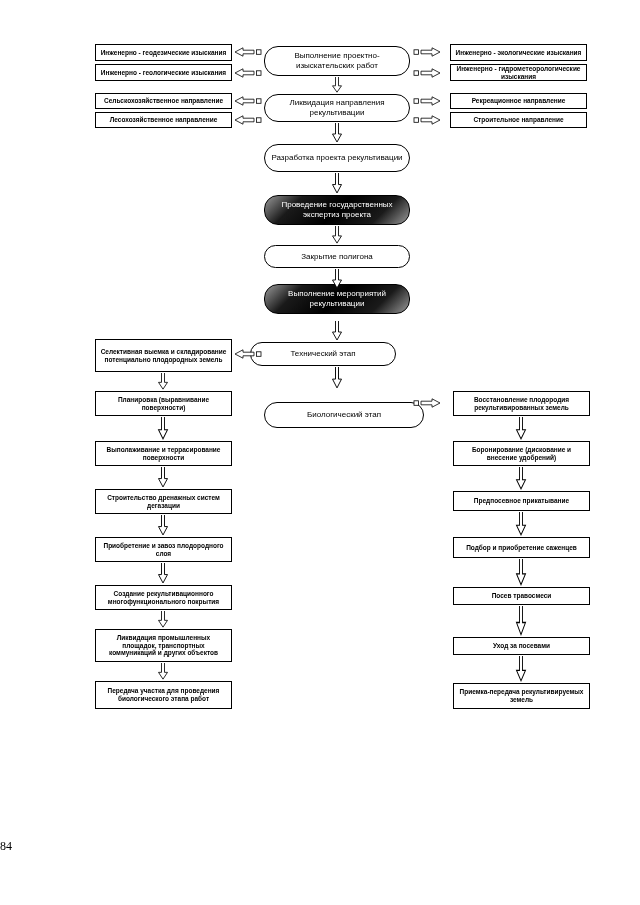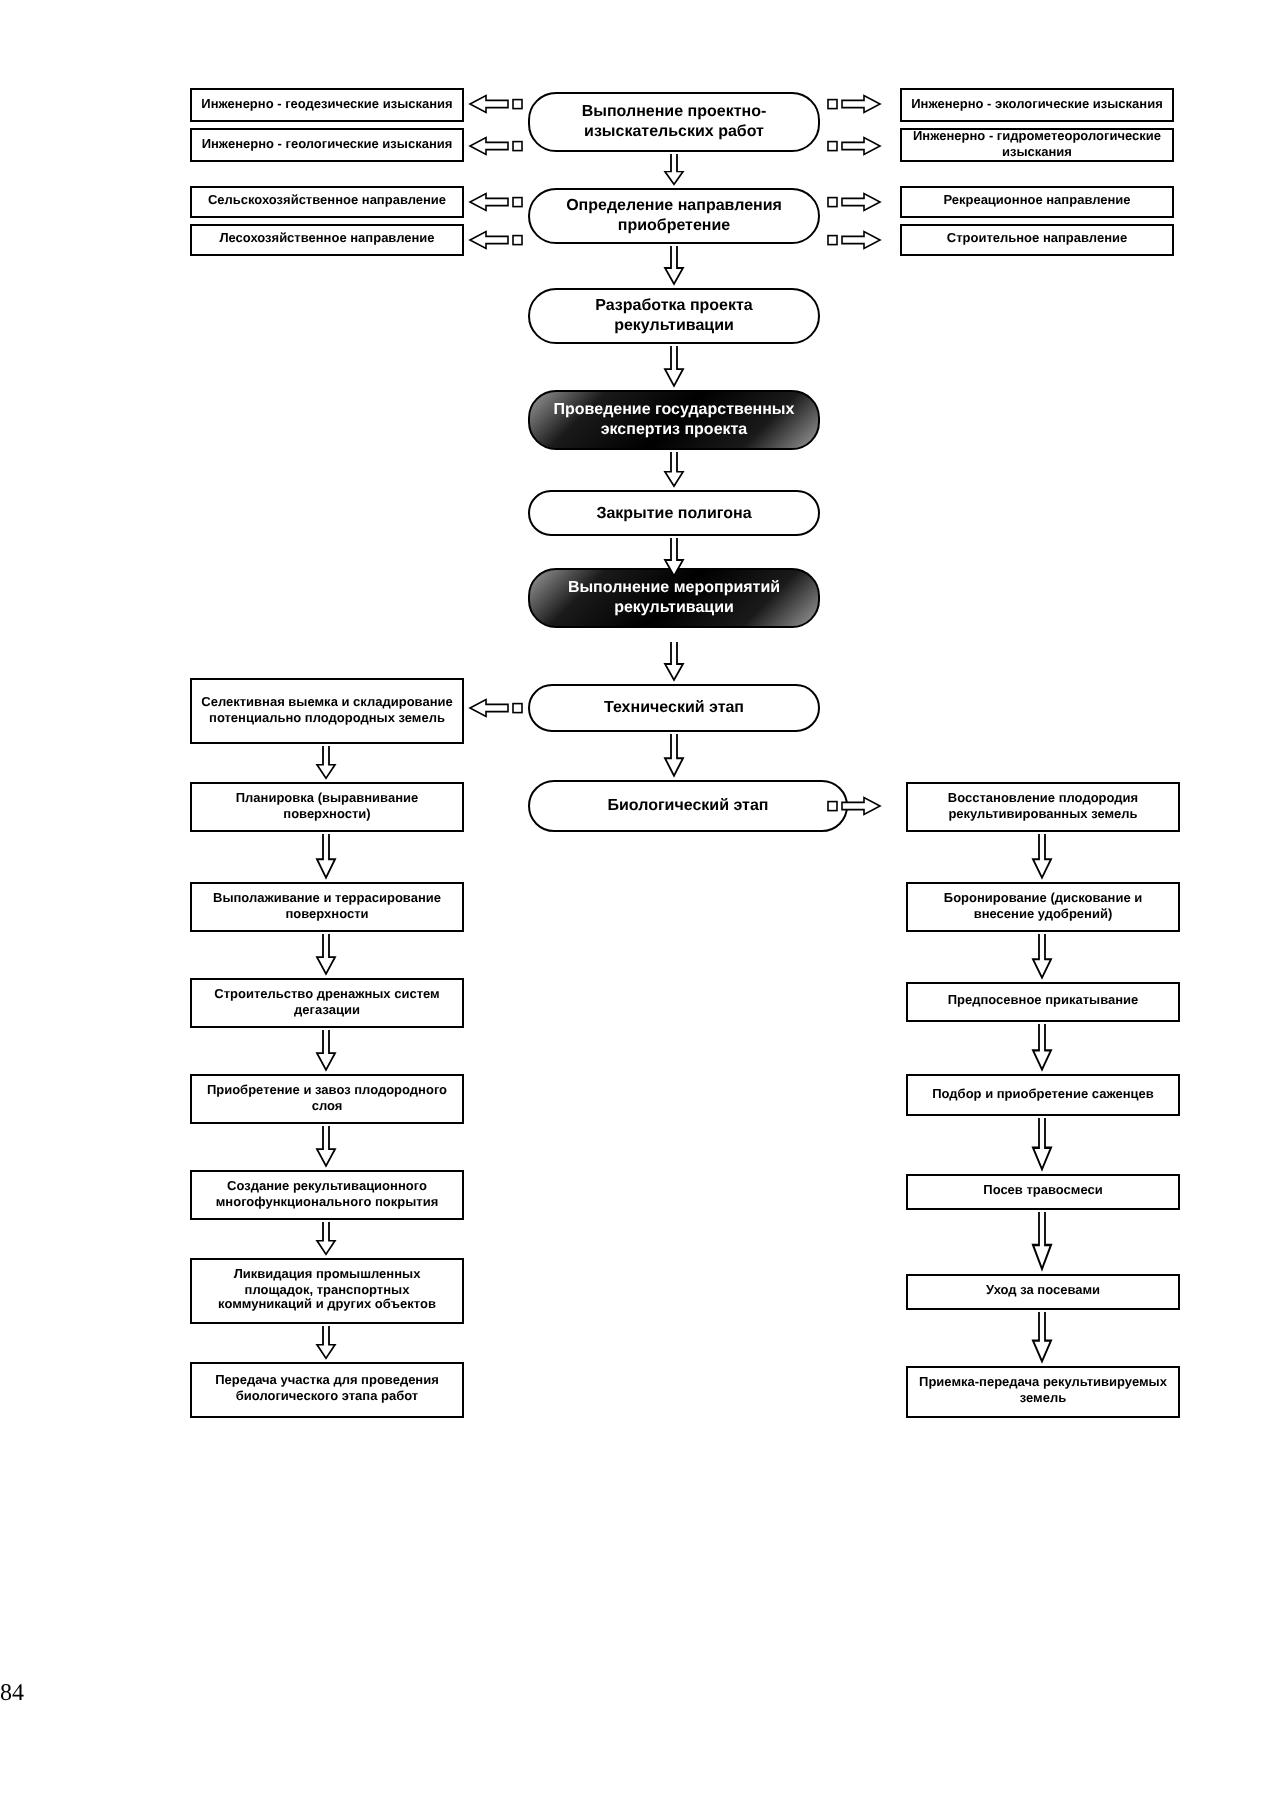--- a/index.html
+++ b/index.html
@@ -11,21 +11,21 @@
   .fig-title {
     position:absolute; left:225px; top:26px; width:370px; text-align:center;
     font-family:"Liberation Serif", serif; font-style:italic; font-size:13px; color:#000;
   }
   .box {
     position:absolute; border:1px solid #000; background:#fff; color:#000;
     display:flex; align-items:center; justify-content:center; text-align:center;
     padding:1px 3px; line-height:1.2; overflow:hidden;
   }
   .side  { font-size:6.5px; font-weight:bold; }
-  .main  { font-size:8px;  font-weight:bold;border-radius:14px; }
+  .main  { font-size:8px;  font-weight:normal;border-radius:14px; }
   .dark  {
     background:linear-gradient(135deg,#9a9a9a 0%,#1a1a1a 22%,#000 50%,#1a1a1a 78%,#9a9a9a 100%);
     color:#fff; border-color:#000;
   }
   .va { position:absolute; width:12px; }
   .ha { position:absolute; width:28px; height:10px; }
   .page-num {
     position:absolute; left:0; top:839px; width:640px; 
     font-family:"Liberation Serif", serif; font-size:12px; color:#000;
   }
@@ -40,27 +40,27 @@
   <div class="box side" style="left:95px;top:64px;width:137px;height:17px">Инженерно - геологические изыскания</div>
   <div class="box side" style="left:95px;top:93px;width:137px;height:16px">Сельскохозяйственное направление</div>
   <div class="box side" style="left:95px;top:112px;width:137px;height:16px">Лесохозяйственное направление</div>
 
   <div class="box side" style="left:450px;top:44px;width:137px;height:17px">Инженерно - экологические изыскания</div>
   <div class="box side" style="left:450px;top:64px;width:137px;height:17px">Инженерно - гидрометеорологические изыскания</div>
   <div class="box side" style="left:450px;top:93px;width:137px;height:16px">Рекреационное направление</div>
   <div class="box side" style="left:450px;top:112px;width:137px;height:16px">Строительное направление</div>
 
   <div class="box main" style="left:264px;top:46px;width:146px;height:30px">Выполнение проектно-изыскательских работ</div>
-  <div class="box main" style="left:264px;top:94px;width:146px;height:28px">Определение направления приобретение</div>
+  <div class="box main" style="left:264px;top:94px;width:146px;height:28px">Ликвидация направления рекультивации</div>
   <div class="box main" style="left:264px;top:144px;width:146px;height:28px">Разработка проекта рекультивации</div>
   <div class="box main dark" style="left:264px;top:195px;width:146px;height:30px">Проведение государственных экспертиз проекта</div>
   <div class="box main" style="left:264px;top:245px;width:146px;height:23px">Закрытие полигона</div>
   <div class="box main dark" style="left:264px;top:284px;width:146px;height:30px">Выполнение мероприятий рекультивации</div>
-  <div class="box main" style="left:264px;top:342px;width:146px;height:24px">Технический этап</div>
-  <div class="box main" style="left:264px;top:390px;width:160px;height:26px">Биологический этап</div>
+  <div class="box main" style="left:250px;top:342px;width:146px;height:24px">Технический этап</div>
+  <div class="box main" style="left:264px;top:402px;width:160px;height:26px">Биологический этап</div>
 
   <div class="box side" style="left:95px;top:339px;width:137px;height:33px">Селективная выемка и складирование потенциально плодородных земель</div>
   <div class="box side" style="left:95px;top:391px;width:137px;height:25px">Планировка (выравнивание поверхности)</div>
   <div class="box side" style="left:95px;top:441px;width:137px;height:25px">Выполаживание и террасирование поверхности</div>
   <div class="box side" style="left:95px;top:489px;width:137px;height:25px">Строительство дренажных систем дегазации</div>
   <div class="box side" style="left:95px;top:537px;width:137px;height:25px">Приобретение и завоз плодородного слоя</div>
   <div class="box side" style="left:95px;top:585px;width:137px;height:25px">Создание рекультивационного многофункционального покрытия</div>
   <div class="box side" style="left:95px;top:629px;width:137px;height:33px">Ликвидация промышленных площадок, транспортных коммуникаций и других объектов</div>
   <div class="box side" style="left:95px;top:681px;width:137px;height:28px">Передача участка для проведения биологического этапа работ</div>
 

